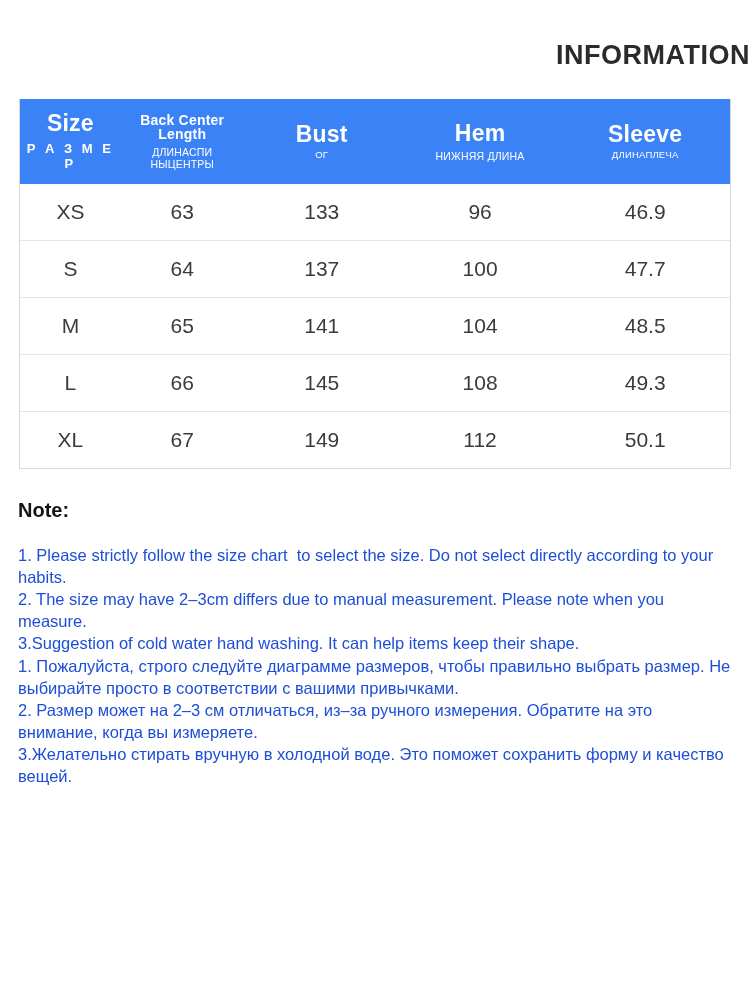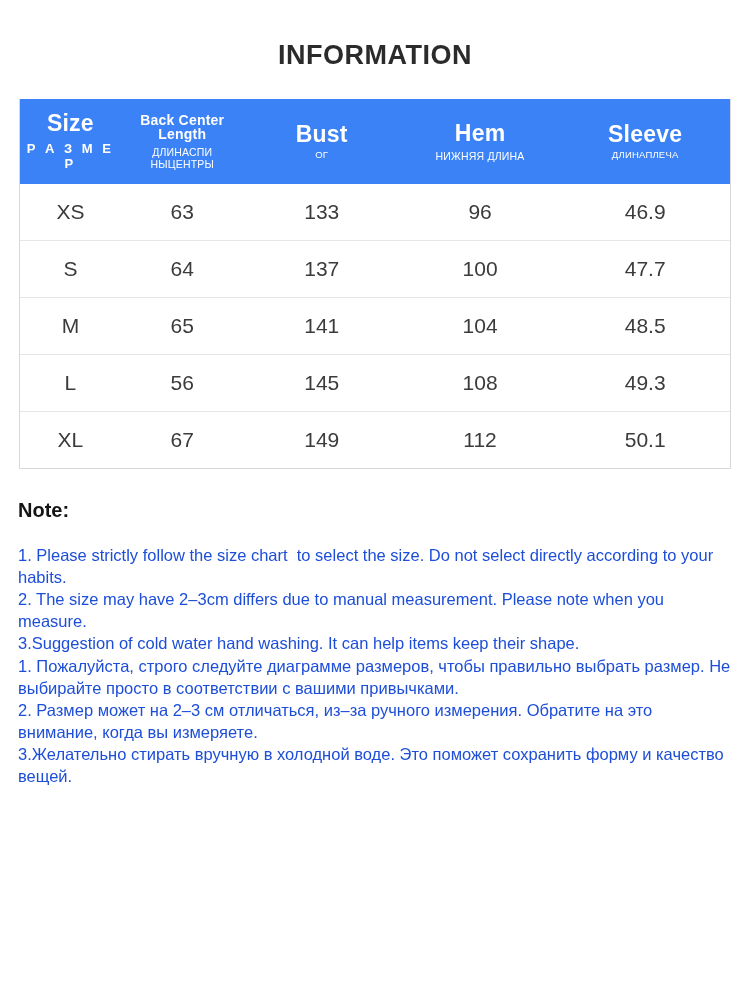--- a/index.html
+++ b/index.html
@@ -17,21 +17,21 @@
 
   .page {
     position: relative;
     width: 750px;
     height: 1000px;
     box-sizing: border-box;
   }
 
   
   .title {
-    text-align: center;
+    text-align: right;
     font-size: 27px;
     font-weight: bold;
     letter-spacing: 0.5px;
     color: #2b2b2b;
     padding-top: 42px;
     line-height: 1;
   }
 
   
   .size-table-wrap {
@@ -205,21 +205,21 @@
           </tr>
           <tr>
             <td>M</td>
             <td>65</td>
             <td>141</td>
             <td>104</td>
             <td>48.5</td>
           </tr>
           <tr>
             <td>L</td>
-            <td>56</td>
+            <td>66</td>
             <td>145</td>
             <td>108</td>
             <td>49.3</td>
           </tr>
           <tr>
             <td>XL</td>
             <td>67</td>
             <td>149</td>
             <td>112</td>
             <td>50.1</td>

